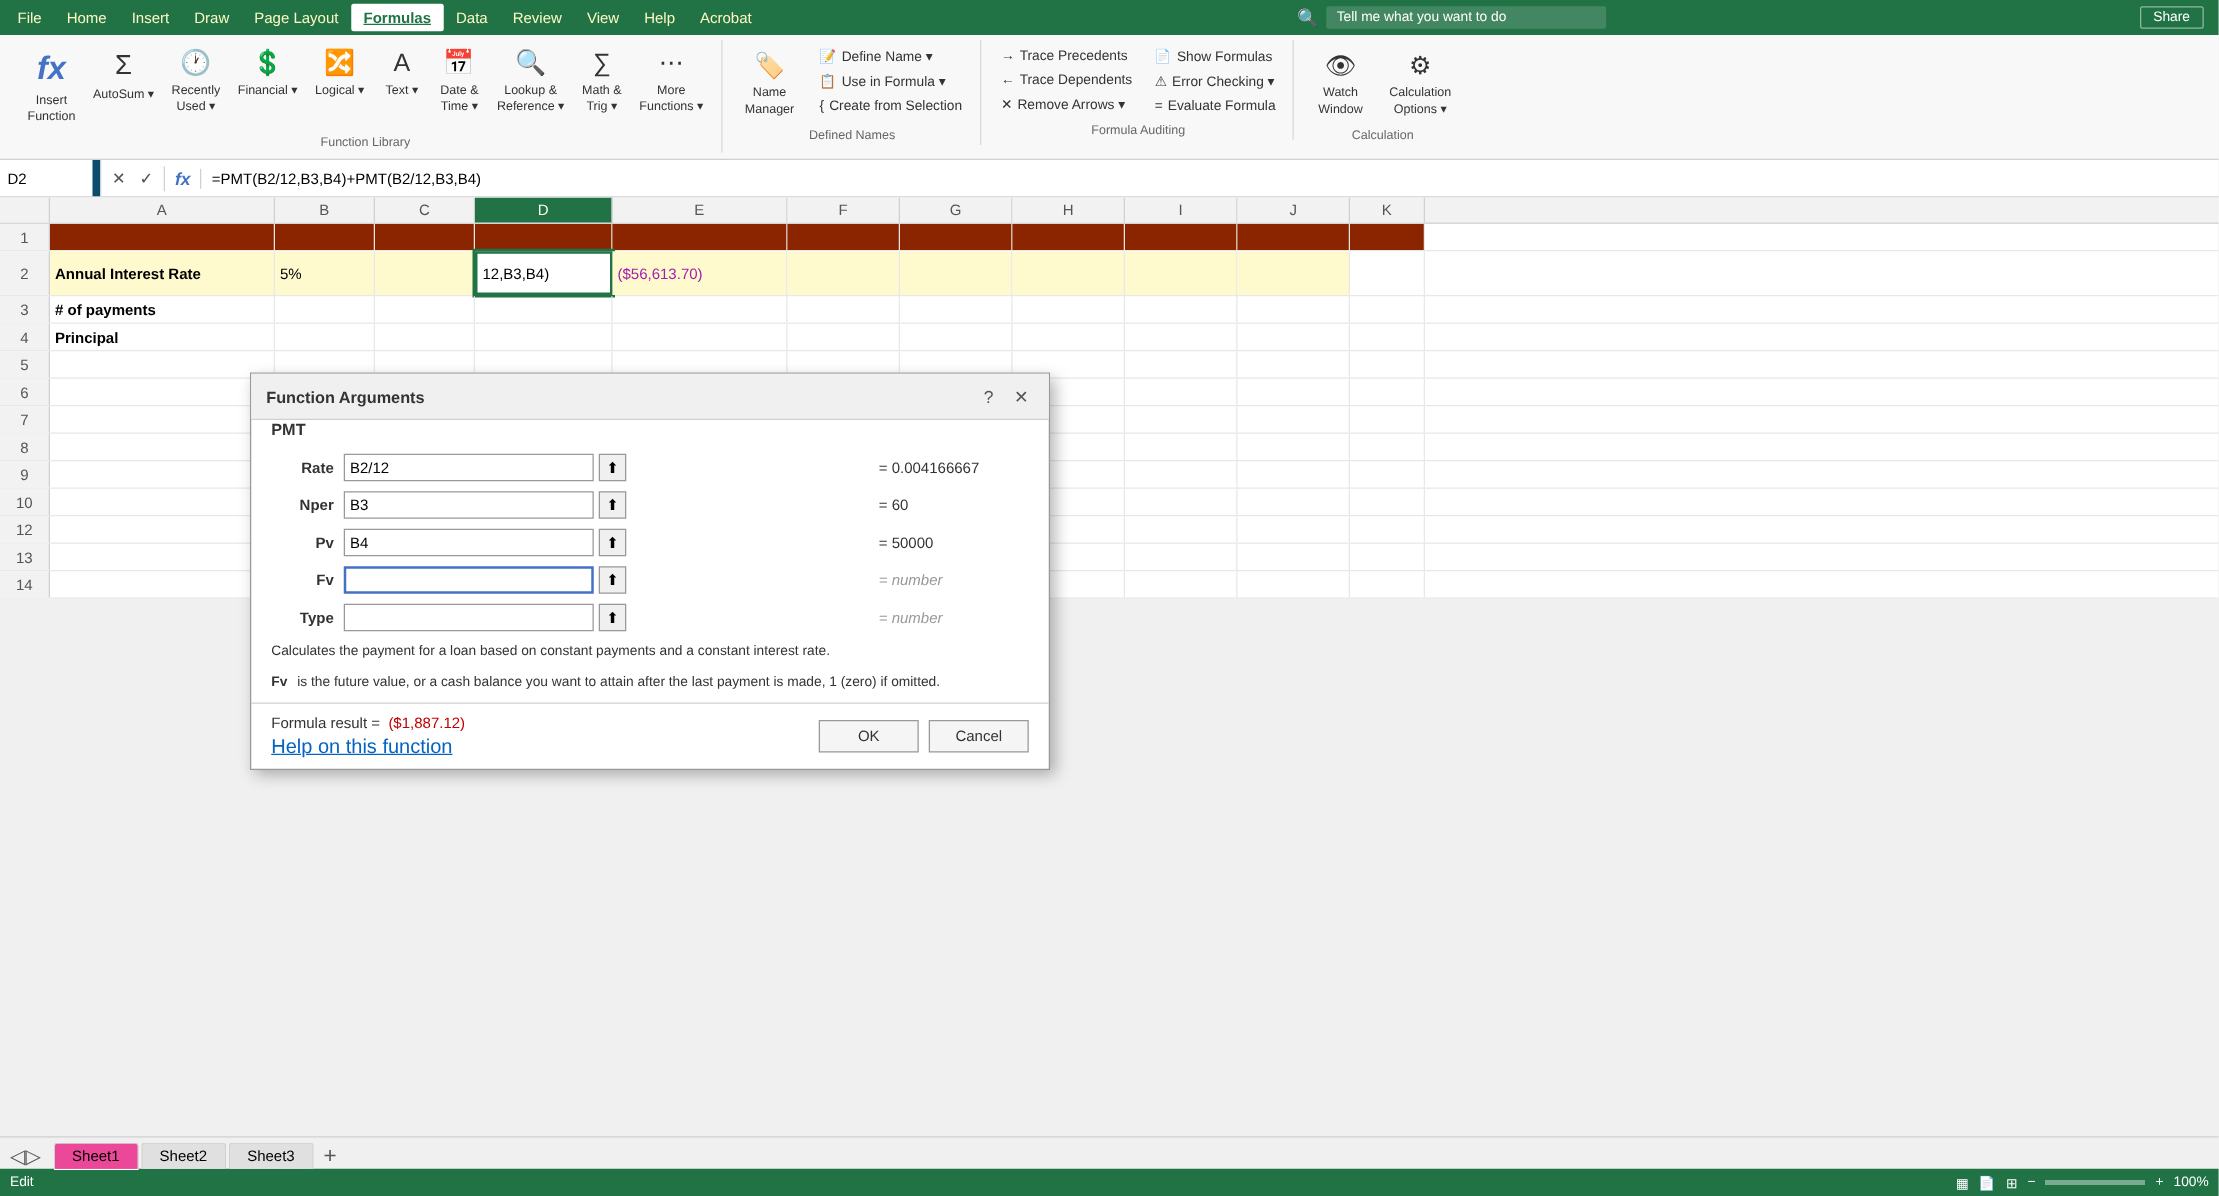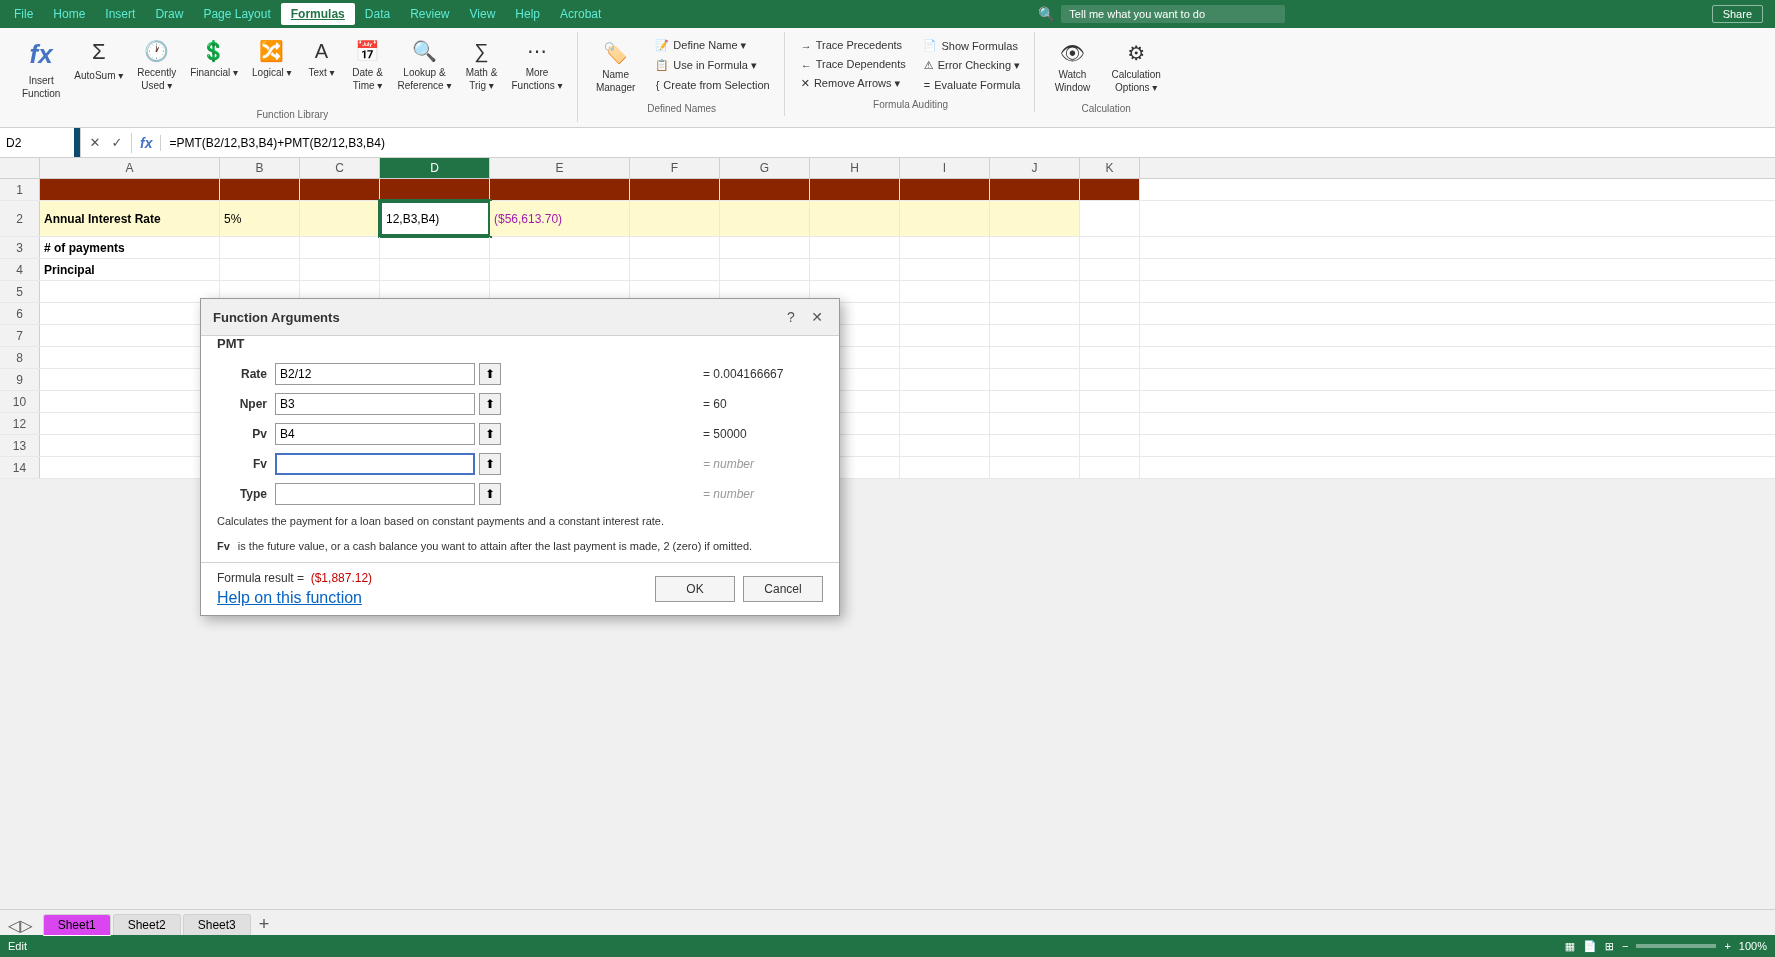--- a/index.html
+++ b/index.html
@@ -10,21 +10,21 @@
       height: 28px;
       background: #217346;
       display: flex;
       align-items: center;
       padding: 0 4px;
       color: white;
     }
     .menu-item {
       padding: 4px 10px;
       font-size: 12px;
-      color: #5eead4;
+      color: #fef9c3;
       cursor: pointer;
       border-radius: 2px;
     }
     .menu-item.active {
       background: white;
       color: #217346;
       font-weight: 600;
       text-decoration: underline;
       text-decoration-color: #217346;
     }
@@ -247,21 +247,21 @@
     .sheet-tab {
       padding: 3px 14px;
       background: #e0e0e0;
       border: 1px solid #d0d0d0;
       border-bottom: none;
       font-size: 12px;
       cursor: pointer;
       border-radius: 3px 3px 0 0;
     }
     .sheet-tab.active {
-      background: #d946ef;
+      background: #ec4899;
       border-bottom: 1px solid white;
       margin-bottom: -1px;
     }
     .status-bar {
       height: 22px;
       background: #217346;
       color: white;
       display: flex;
       align-items: center;
       justify-content: space-between;
@@ -860,21 +860,21 @@
             <div class="dialog-collapse-btn">⬆</div>
           </div>
           <div class="dialog-field-value placeholder-text">= <span style="color:#999;font-style:italic;">number</span></div>
         </div>
 
 
         <div class="dialog-description">Calculates the payment for a loan based on constant payments and a constant interest rate.</div>
 
         <div class="dialog-fv-description">
           <span class="fv-label">Fv</span>
-          <span>is the future value, or a cash balance you want to attain after the last payment is made, 2 (zero) if omitted.</span>
+          <span>is the future value, or a cash balance you want to attain after the last payment is made, 1 (zero) if omitted.</span>
         </div>
       </div>
 
       <div class="dialog-footer">
         <div style="display:flex;flex-direction:column;gap:4px;">
           <div class="dialog-formula-result">
             <span>Formula result =</span>&nbsp;&nbsp;<span style="color:#c00000;">($1,887.12)</span>
           </div>
           <a class="dialog-link">Help on this function</a>
         </div>

